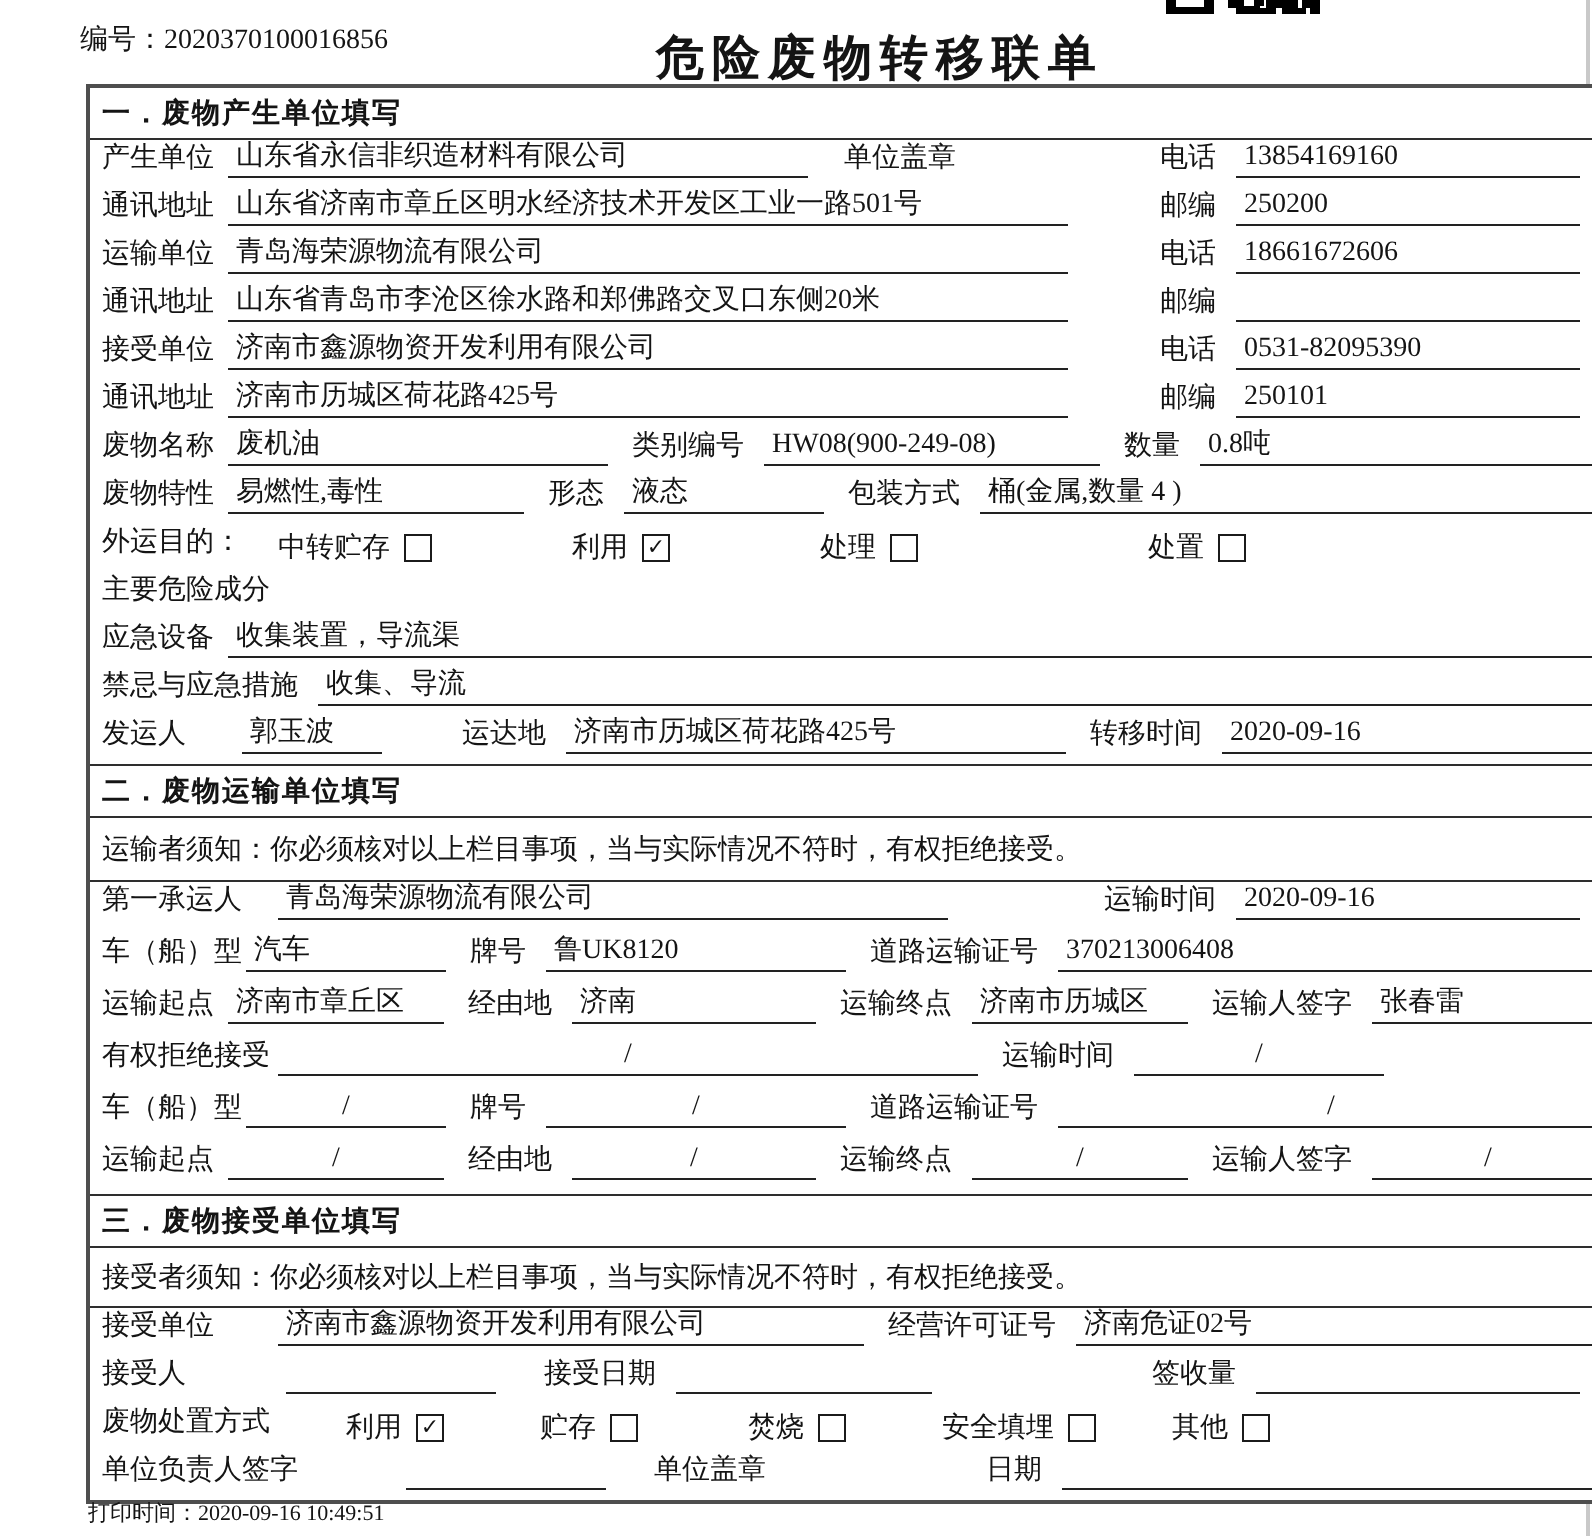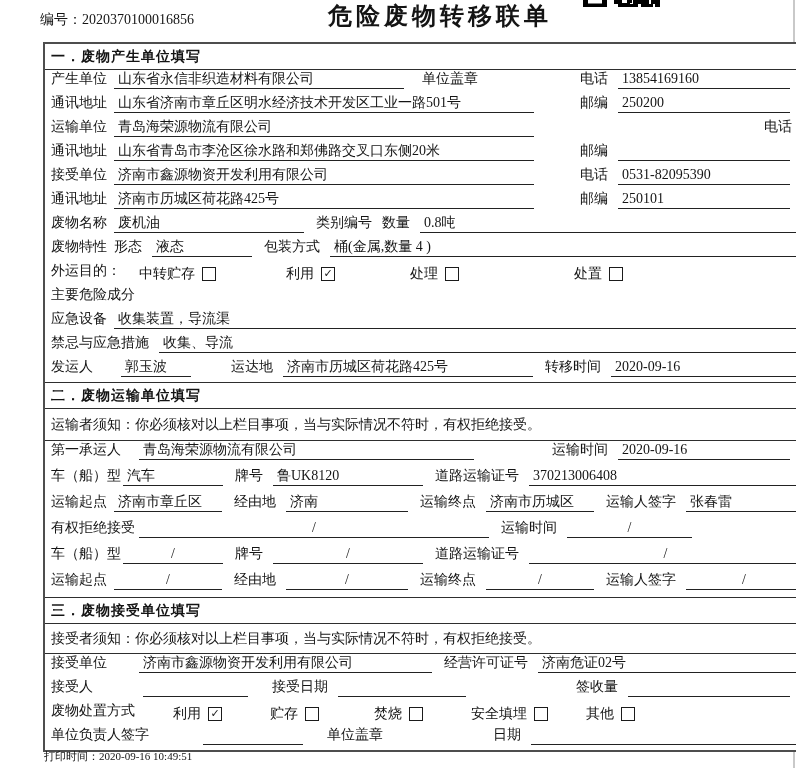--- a/index.html
+++ b/index.html
@@ -4,21 +4,21 @@
 <style>
   html,body{margin:0;padding:0}
   body{
     width:796px;height:768px;position:relative;background:#ffffff;
     font-family:"Liberation Serif","DejaVu Serif",serif;color:#141414;
     overflow:hidden;
   }
   .page-edge{position:absolute;right:1px;top:0;bottom:0;width:2px;background:#c9c9c9}
   .serial{position:absolute;left:40px;top:11px;font-size:14px;white-space:nowrap}
   .doc-title{
-    position:absolute;left:328px;top:0;font-size:24px;font-weight:bold;
+    position:absolute;left:328px;top:13px;font-size:24px;font-weight:bold;
     letter-spacing:4px;font-family:"Liberation Sans","DejaVu Sans",sans-serif;white-space:nowrap;
   }
   .qr{position:absolute;left:583px;top:0;width:77px;height:7px}
   .form{
     position:absolute;left:43px;top:42px;width:769px;
     border:2px solid #4e4e4e;background:#fff;box-sizing:border-box;
   }
   .sec{
     font-family:"Liberation Sans","DejaVu Sans",sans-serif;font-weight:bold;
     font-size:14px;padding:4px 6px 3px 6px;border-bottom:1px solid #2e2e2e;letter-spacing:1px;
@@ -99,20 +99,21 @@
       <span class="sp"></span>
       <span class="lb">邮编</span>
       <span class="u w172">250200</span>
     </div>
 
     <div class="row">
       <span class="lb4">运输单位</span>
       <span class="u w420">青岛海荣源物流有限公司</span>
       <span class="sp"></span>
       <span class="lb">电话</span>
+      <span class="u w172">18661672606</span>
     </div>
 
     <div class="row">
       <span class="lb4">通讯地址</span>
       <span class="u w420">山东省青岛市李沧区徐水路和郑佛路交叉口东侧20米</span>
       <span class="sp"></span>
       <span class="lb">邮编</span>
       <span class="u w172"></span>
     </div>
 
@@ -129,26 +130,28 @@
       <span class="u w420">济南市历城区荷花路425号</span>
       <span class="sp"></span>
       <span class="lb">邮编</span>
       <span class="u w172">250101</span>
     </div>
 
     <div class="row">
       <span class="lb4">废物名称</span>
       <span class="u w190">废机油</span>
       <span class="lb">类别编号</span>
+      <span class="u w168">HW08(900-249-08)</span>
       <span class="lb">数量</span>
       <span class="u f1">0.8吨</span>
     </div>
 
     <div class="row">
       <span class="lb4">废物特性</span>
+      <span class="u w148">易燃性,毒性</span>
       <span class="lb">形态</span>
       <span class="u w100">液态</span>
       <span class="lb">包装方式</span>
       <span class="u f1">桶(金属,数量 4 )</span>
     </div>
 
     <div class="row">
       <span class="lb">外运目的：</span>
       <span class="opt ml8">
         <span>中转贮存</span>

